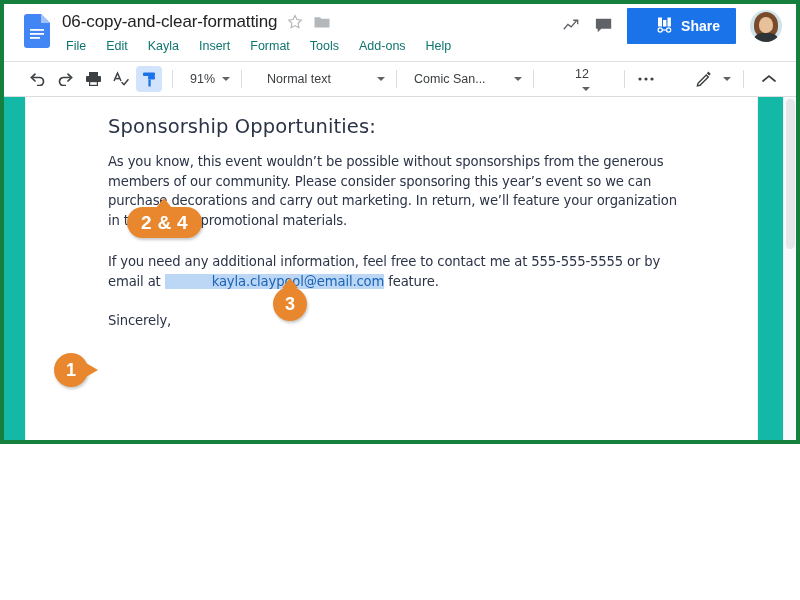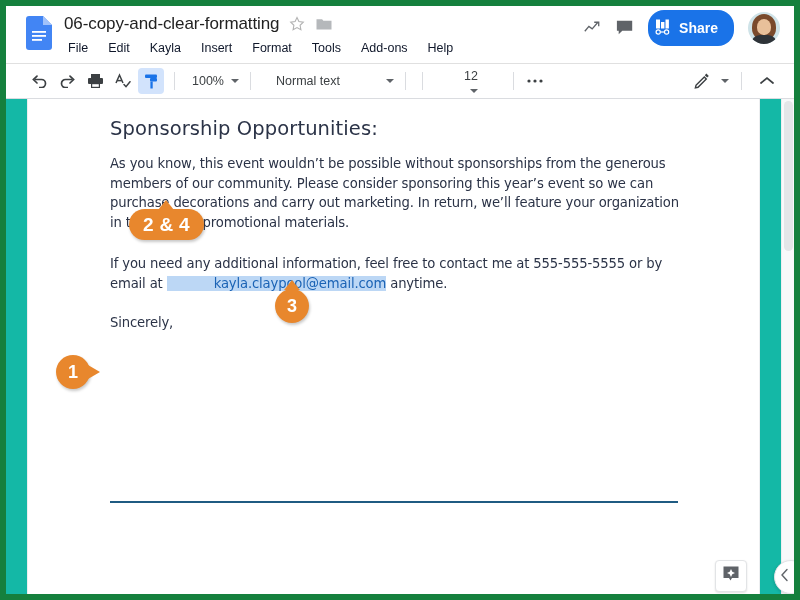--- a/index.html
+++ b/index.html
@@ -9,23 +9,23 @@
   body {
     width: 800px;
     height: 600px;
     overflow: hidden;
     font-family: "Liberation Sans", sans-serif;
     background: #ffffff;
   }
   .screen {
     position: relative;
     width: 800px;
-    height: 600px;
+    height: 444px;
     box-sizing: border-box;
-    border: 6px solid #15803d;
+    border: 4px solid #15803d;
     background: #ffffff;
     overflow: hidden;
   }
 
   
   .header {
     position: relative;
     height: 57px;
     background: #ffffff;
   }
@@ -59,21 +59,21 @@
   }
   .menubar {
     position: absolute;
     left: 60px;
     top: 34px;
     display: flex;
     gap: 16px;
   }
   .menu-item {
     font-size: 12.5px;
-    color: #0f172a;
+    color: #0f766e;
     white-space: nowrap;
     padding: 1px 2px;
     border-radius: 3px;
     cursor: default;
   }
   .hdr-right {
     position: absolute;
     right: 14px;
     top: 4px;
     display: flex;
@@ -81,22 +81,22 @@
     gap: 14px;
   }
   .share-btn {
     display: flex;
     align-items: center;
     gap: 7px;
     background: #1a73e8;
     color: #ffffff;
     font-size: 14px;
     font-weight: bold;
-    border-radius: 16px;
-    padding: 8px 16px 8px 7px;
+    border-radius: 1px;
+    padding: 8px 16px 8px 30px;
     border: none;
     cursor: pointer;
     font-family: "Liberation Sans", sans-serif;
   }
   .avatar {
     width: 32px;
     height: 32px;
     border-radius: 50%;
     overflow: hidden;
     background: #cfe3e8;
@@ -464,33 +464,37 @@
       <svg width="17" height="17" viewBox="0 0 17 17">
         <rect x="2" y="1.5" width="12" height="3.6" rx="1" fill="#1a73e8"></rect>
         <rect x="7" y="5.1" width="7" height="3.4" rx="1" fill="#1a73e8"></rect>
         <rect x="7.4" y="8.5" width="2.3" height="7" fill="#1a73e8"></rect>
       </svg>
     </div>
 
     <div class="tb-sep"></div>
 
     <div class="tb-combo" style="margin-left:6px;">
-      <span class="lbl">100%</span>
+      <span class="lbl">91%</span>
       <span class="caret"></span>
     </div>
 
     <div class="tb-sep"></div>
 
     <div class="tb-combo" style="width:118px; margin-left:14px;">
       <span class="lbl" style="flex:1;">Normal text</span>
       <span class="caret"></span>
     </div>
 
     <div class="tb-sep"></div>
 
+    <div class="tb-combo" style="width:108px; margin-left:6px;">
+      <span class="lbl" style="flex:1;">Comic San...</span>
+      <span class="caret"></span>
+    </div>
 
     <div class="tb-sep"></div>
 
     <div class="tb-combo" style="width:62px; margin-left:6px;flex-direction:column;">
       <span class="lbl" style="flex:1;">12</span>
       <span class="caret"></span>
     </div>
 
     <div class="tb-sep"></div>
 
@@ -522,21 +526,21 @@
   <div class="docarea">
 
     <div class="page">
       <div class="ruler-strip"></div>
 
       <div class="doc-body">
         <h1 class="doc-h1">Sponsorship Opportunities:</h1>
 
         <p class="doc-p">As you know, this event wouldn’t be possible without sponsorships from the generous members of our community. Please consider sponsoring this year’s event so we can purchase decorations and carry out marketing. In return, we’ll feature your organization in the event’s promotional materials.</p>
 
-        <p class="doc-p tight"><span>If you need any additional information, feel free to contact me at 555-555-5555 or by email at </span><span class="email-link">kayla.claypool@email.com</span><span> anytime.</span></p>
+        <p class="doc-p tight"><span>If you need any additional information, feel free to contact me at 555-555-5555 or by email at </span><span class="email-link">kayla.claypool@email.com</span><span> feature.</span></p>
 
         <p class="doc-p" style="margin-bottom:42px;">Sincerely,</p>
 
       </div>
 
       <div class="hrule"></div>
     </div>
 
     <div class="callout pill" style="left:123px; top:110px;">
       <span class="ptr-up"></span>

